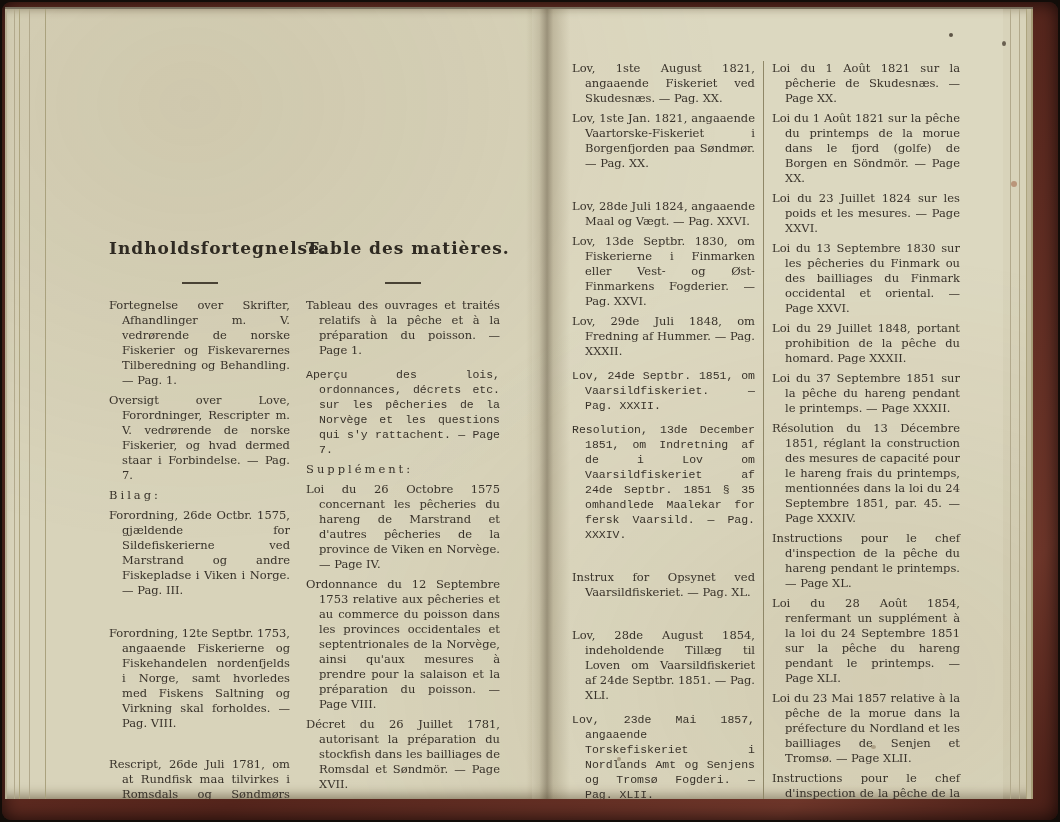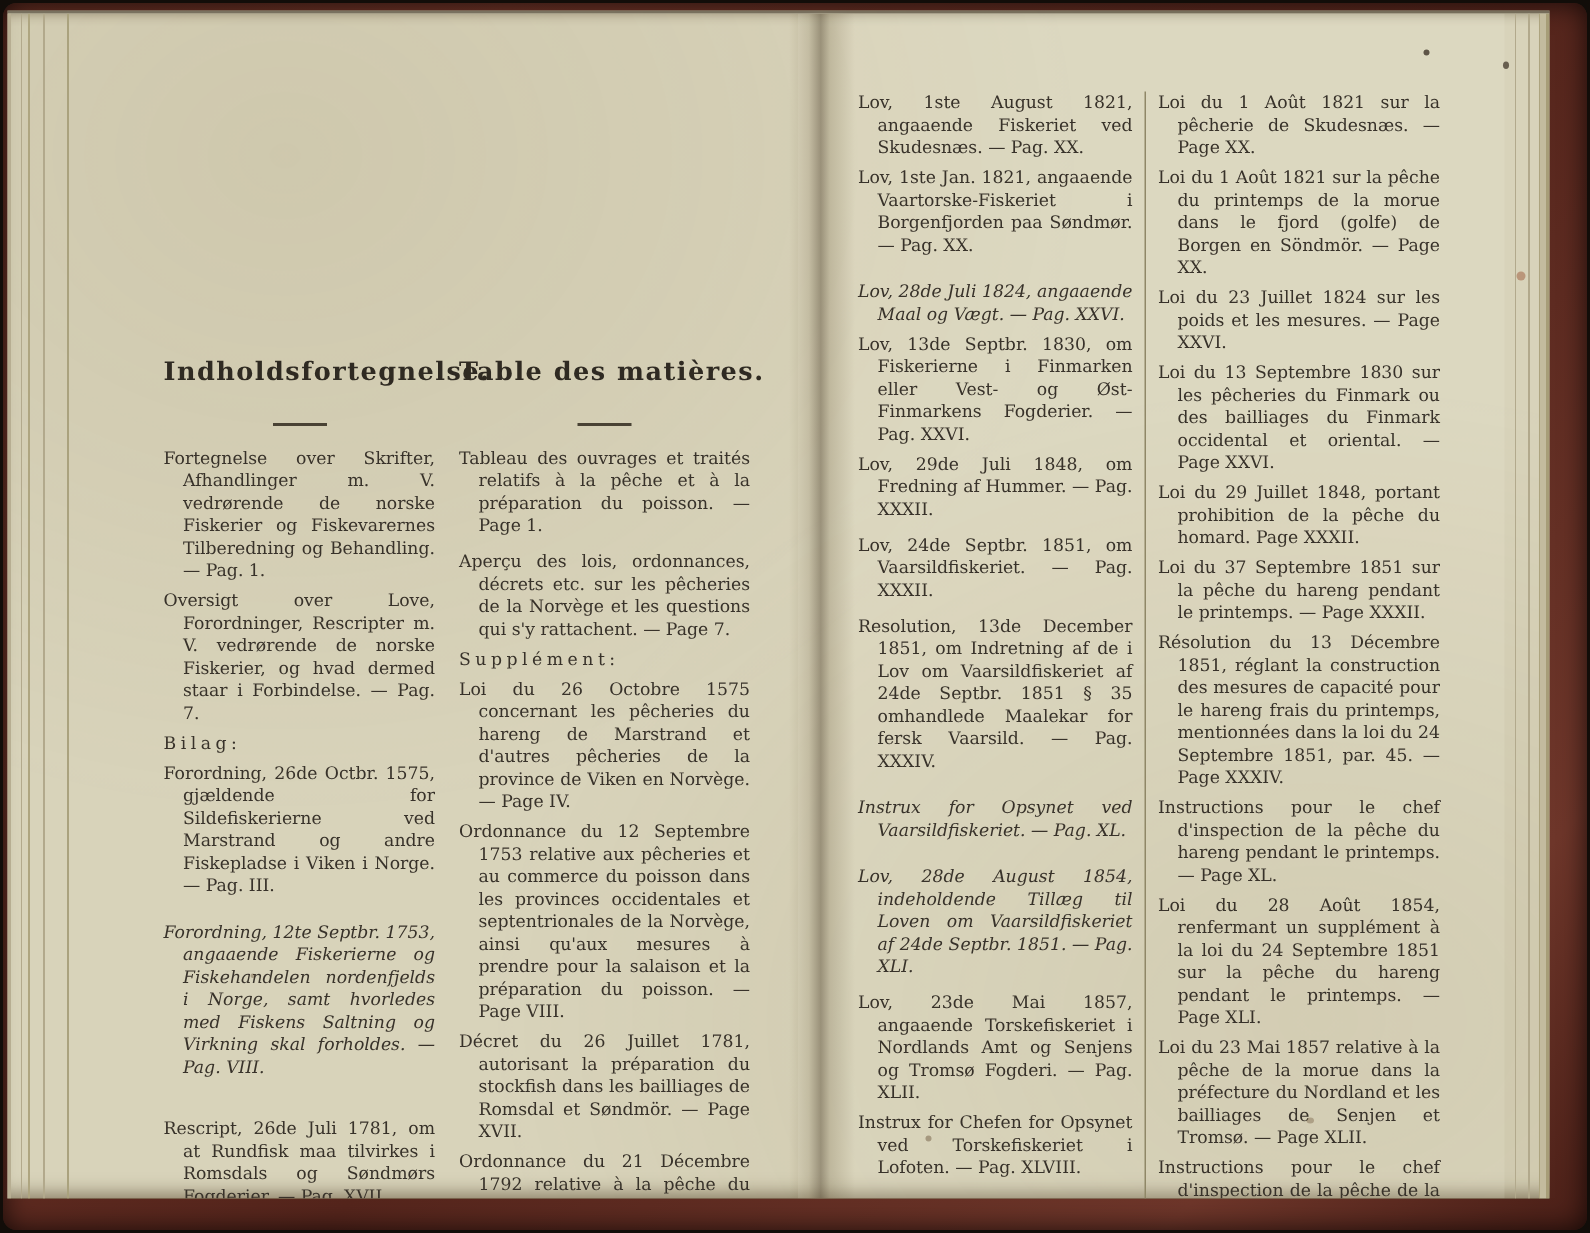--- a/index.html
+++ b/index.html
@@ -42,22 +42,22 @@
   .col-no-left{width:181px;}
   .col-fr-left{width:194px;}
   .col-no-right{width:183px;}
   .col-fr-right{width:188px;}
   .col-divider{width:1px;background:#8f8767;margin:0 8px;align-self:stretch;}
   .col-title{font-size:17px;font-weight:bold;letter-spacing:1px;text-align:center;
              margin:0;color:#2f2a22;white-space:nowrap;}
   .title-rule{width:36px;height:2px;background:#494234;margin:26px auto 14px auto;}
   .entry{margin:0 0 5px 0;padding-left:13px;text-indent:-13px;}
   .entry.label{padding-left:0;text-indent:0;letter-spacing:3px;}
-  .entry.gap-sm{margin-top:9px;}
-  .entry.gap-md{margin-top:16px;font-style:italic;}
+  .entry.gap-sm{margin-top:9px;font-family:Liberation Mono, monospace;}
+  .entry.gap-md{margin-top:28px;}
   .entry.gap-lg{margin-top:26px;}
   .speck{position:absolute;border-radius:50%;}
 </style>
 </head>
 <body>
 
 <div class="photo">
   <div class="cover"></div>
   <div class="book">
     <div class="stack-left"></div>

